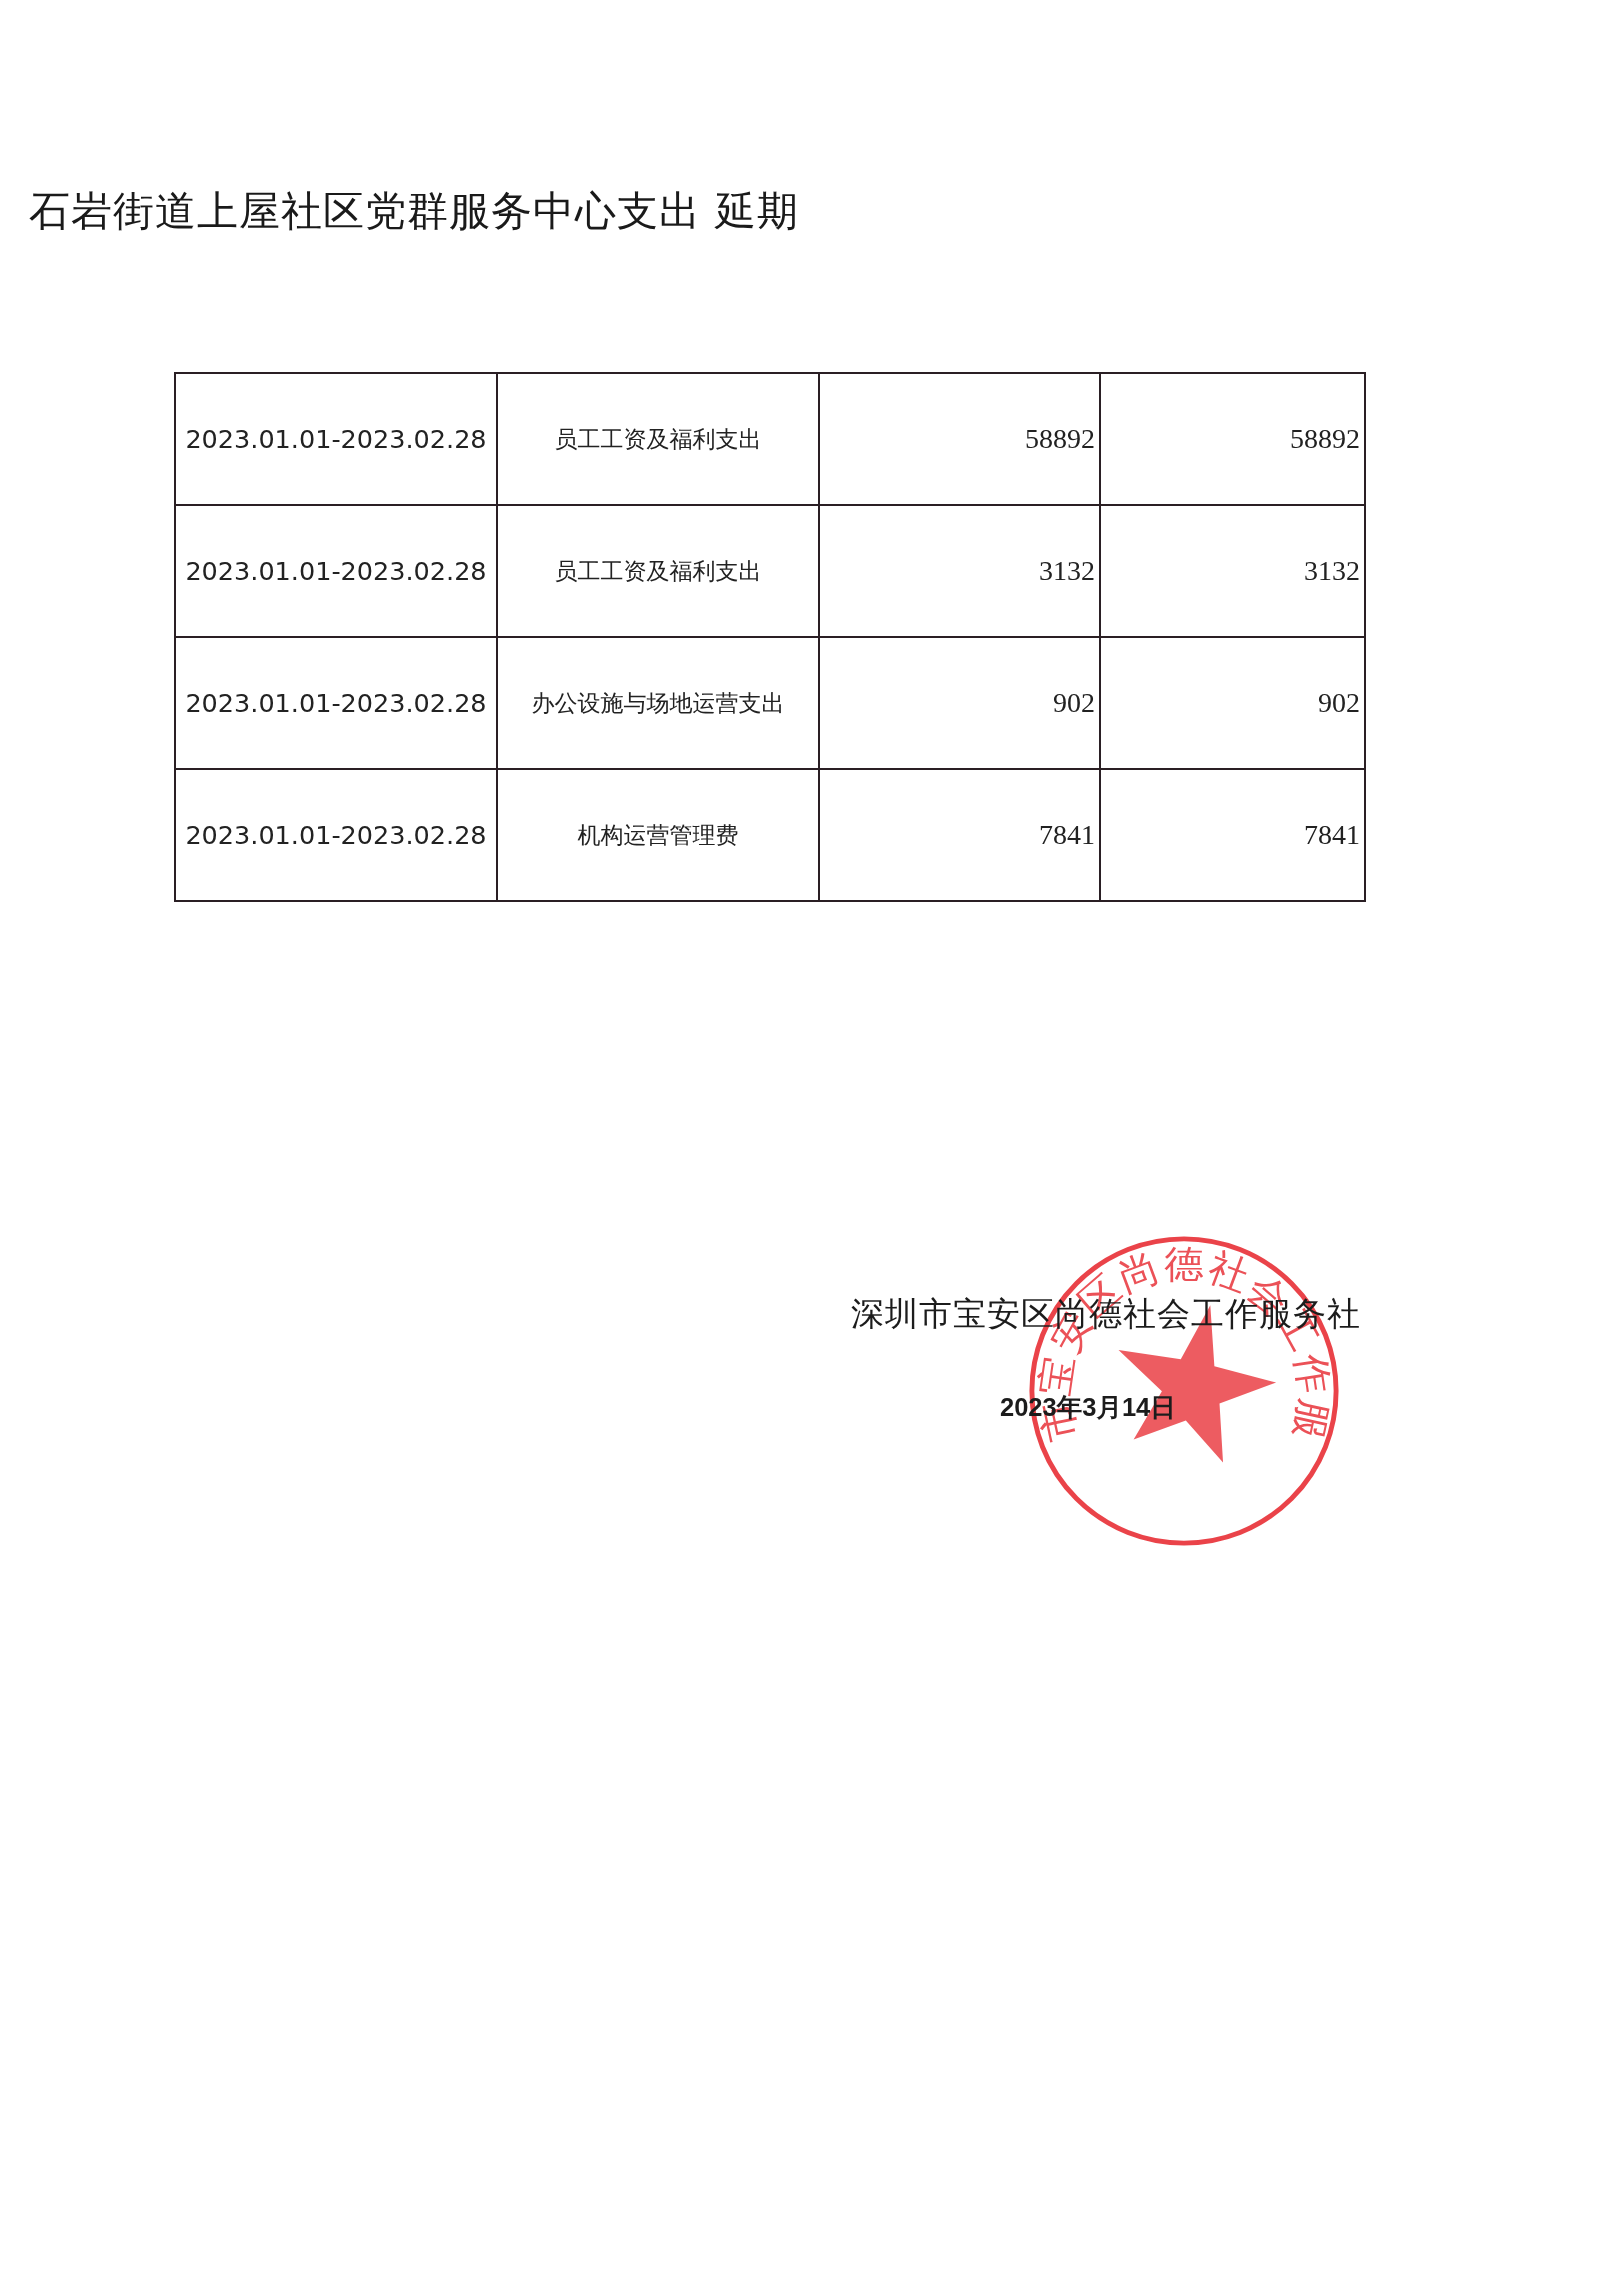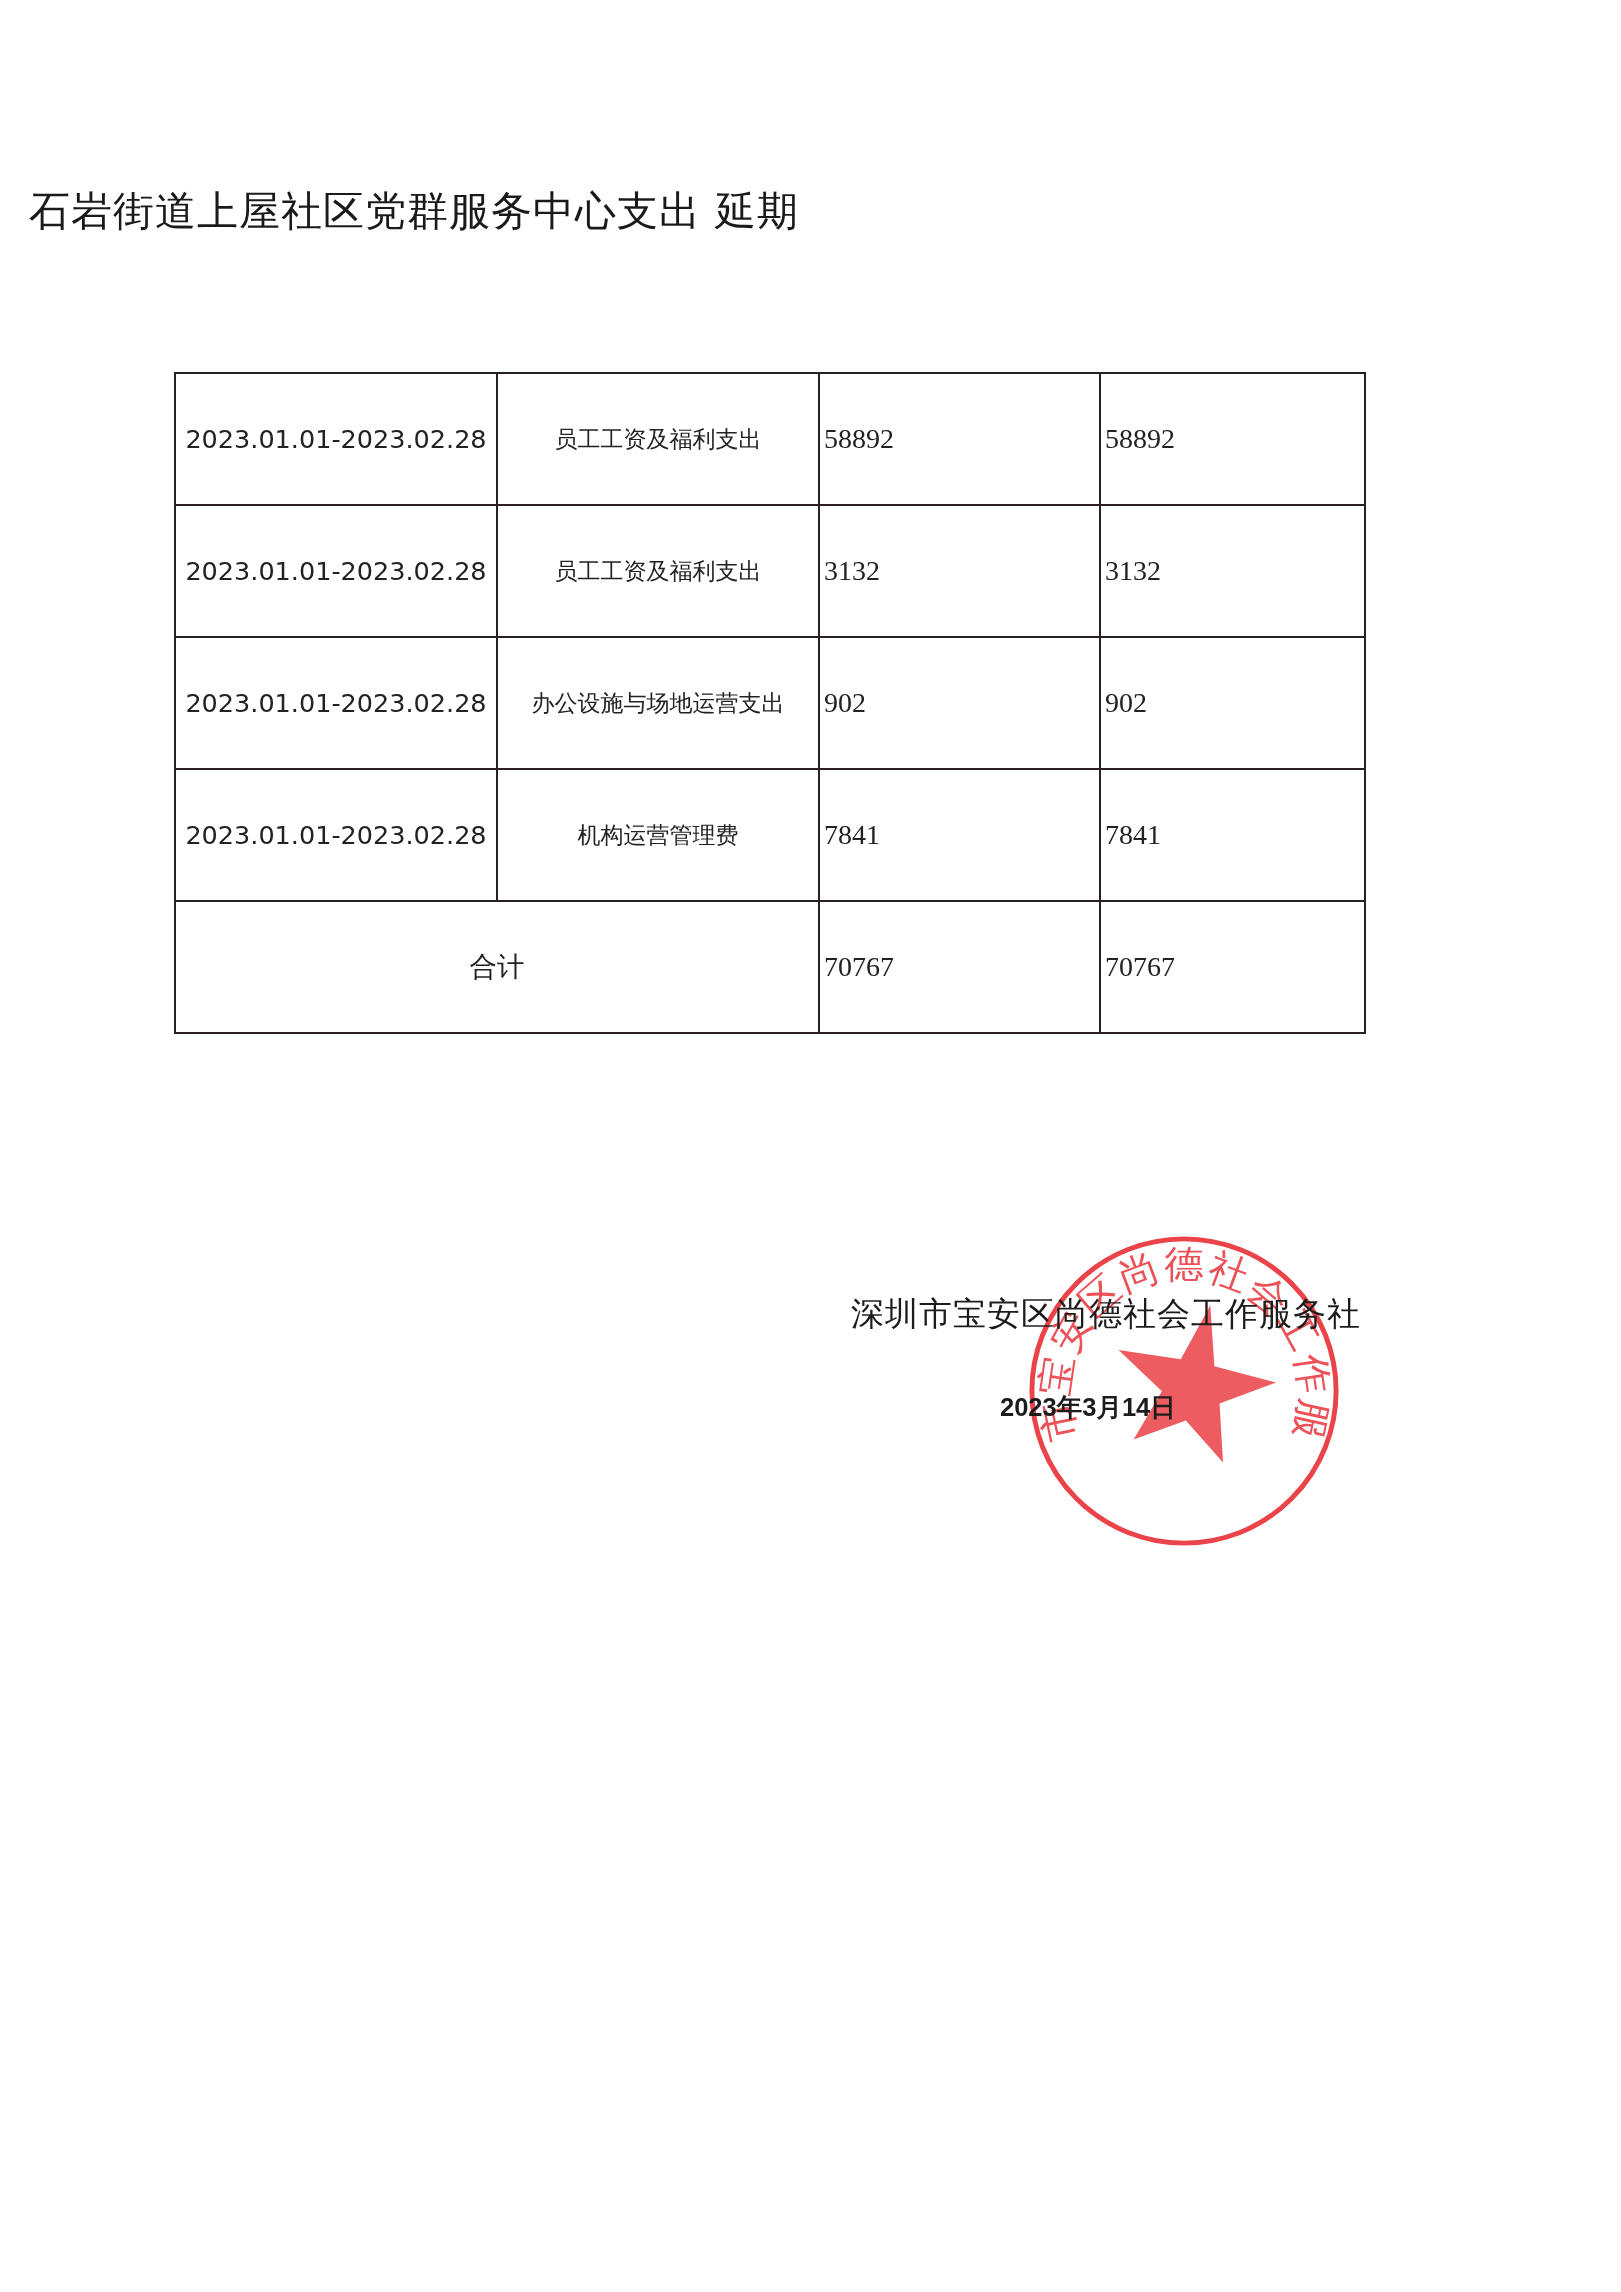--- a/index.html
+++ b/index.html
@@ -21,21 +21,21 @@
     }
     td, th {
       border: 2px solid #2a1f24; height: 130px; padding: 0 3.9px;
       font-weight: normal; font-size: 26.5px;
       font-family: "DejaVu Sans", "Liberation Sans", sans-serif;
       color: #222;
     }
     th { text-align: center; font-size: 28px; }
     td.date { text-align: center; font-size: 25.5px; white-space: nowrap; }
     td.content { text-align: center; font-family: "DejaVu Serif", "Liberation Serif", serif; font-size: 23px; white-space: nowrap; }
-    td.num { font-family: "Liberation Serif", "DejaVu Serif", serif; font-size: 28px; padding-right: 3.9px; }
+    td.num { text-align: right; font-family: "Liberation Serif", "DejaVu Serif", serif; font-size: 28px; padding-right: 3.9px; }
     td.total-label { text-align: center; font-family: "DejaVu Serif", "Liberation Serif", serif; font-size: 27.4px; }
     .seal {
       position: absolute; left: 1026px; top: 1233px; width: 316px; height: 316px;
     }
     .org {
       position: absolute; left: 851px; top: 1292px; font-size: 33px; letter-spacing: 1px;
       font-family: "DejaVu Serif", "Liberation Serif", serif; color: #1c1c1c; white-space: nowrap;
     }
     .date-sign {
       position: absolute; left: 1000px; top: 1378px; font-size: 25.5px; font-weight: bold;
@@ -73,25 +73,20 @@
       <td class="content">办公设施与场地运营支出</td>
       <td class="num">902</td>
       <td class="num">902</td>
     </tr>
     <tr>
       <td class="date">2023.01.01-2023.02.28</td>
       <td class="content">机构运营管理费</td>
       <td class="num">7841</td>
       <td class="num">7841</td>
     </tr>
-    <tr>
-      <td class="total-label" colspan="2">合计</td>
-      <td class="num">70767</td>
-      <td class="num">70767</td>
-    </tr>
   </tbody>
     </table>
 </div>
 
 <div class="seal">
   <svg width="316" height="316" viewBox="0 0 322 322">
     <defs>
       <path id="sealArc" d="M 62,226 A 118,118 0 1,1 262,226" fill="none"></path>
     </defs>
     <circle cx="161" cy="161" r="155" fill="none" stroke="#e8333a" stroke-width="5" opacity="0.92"></circle>

